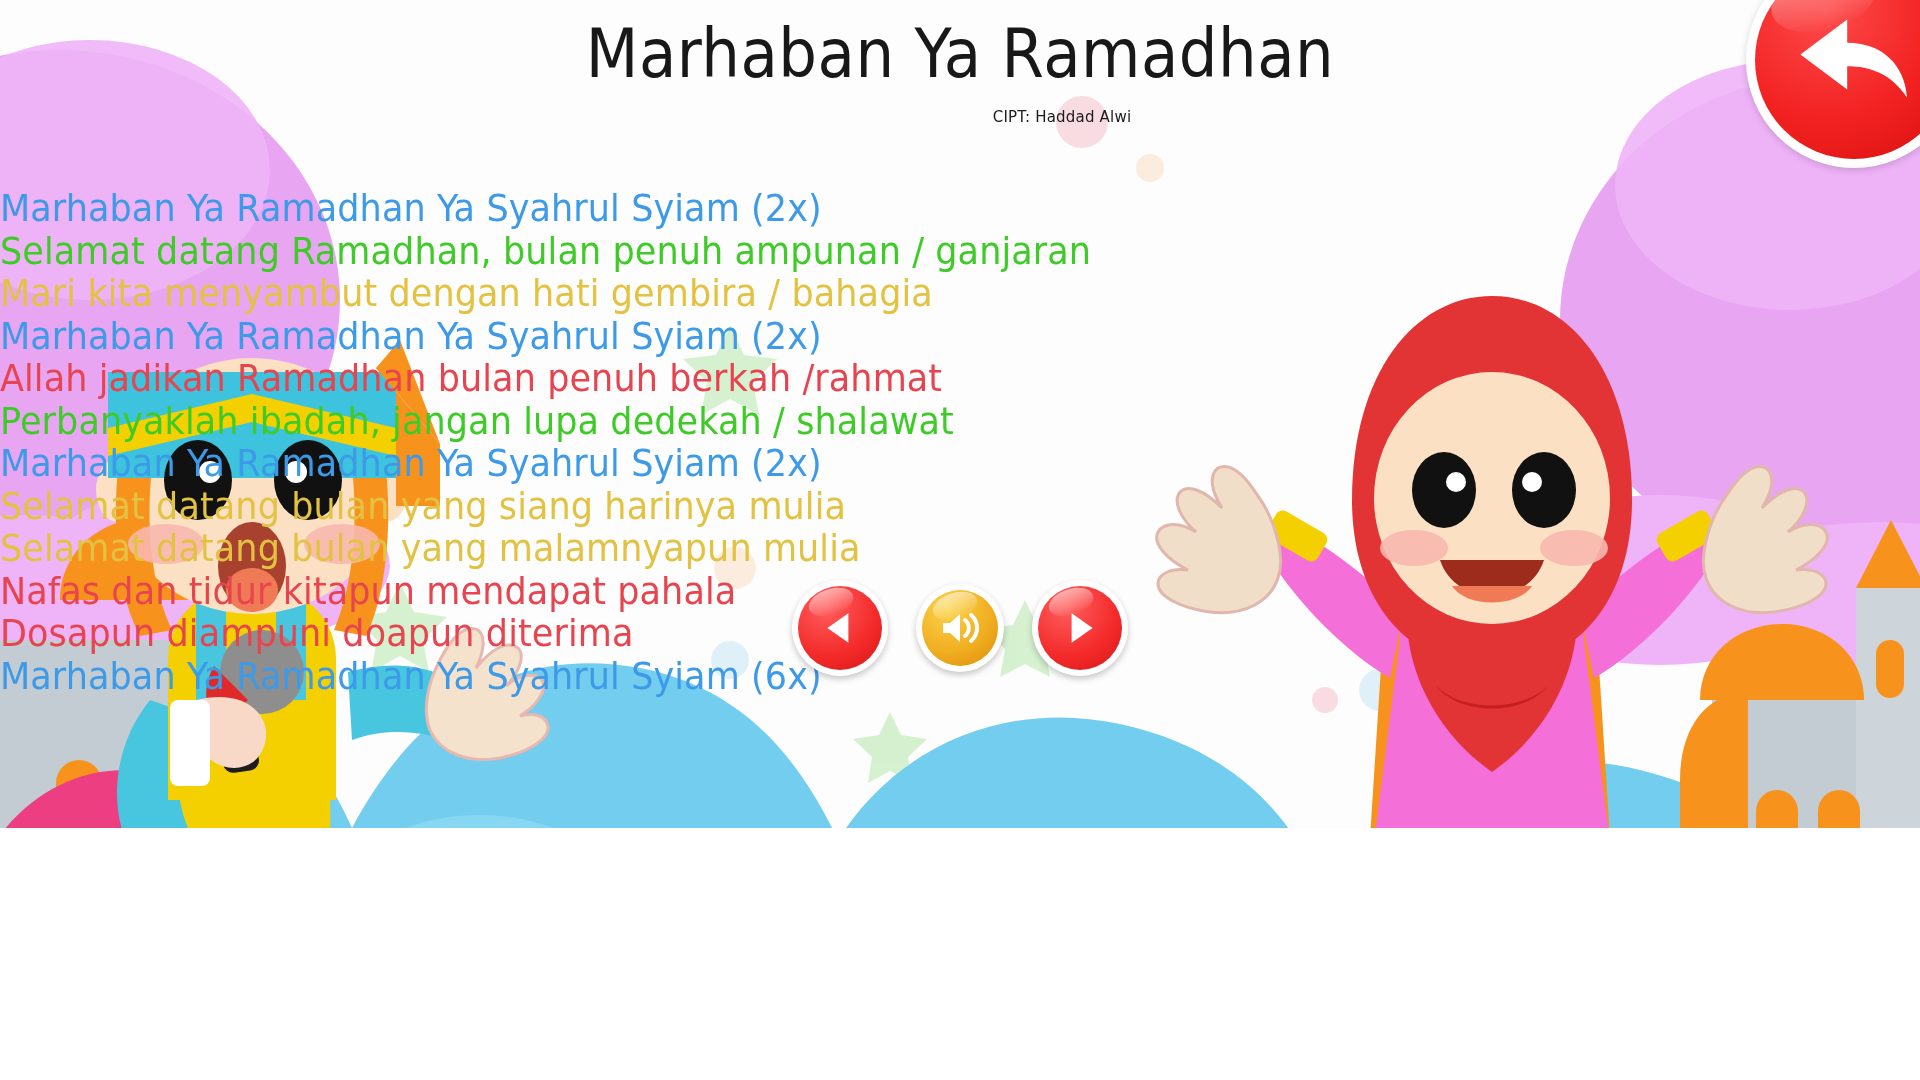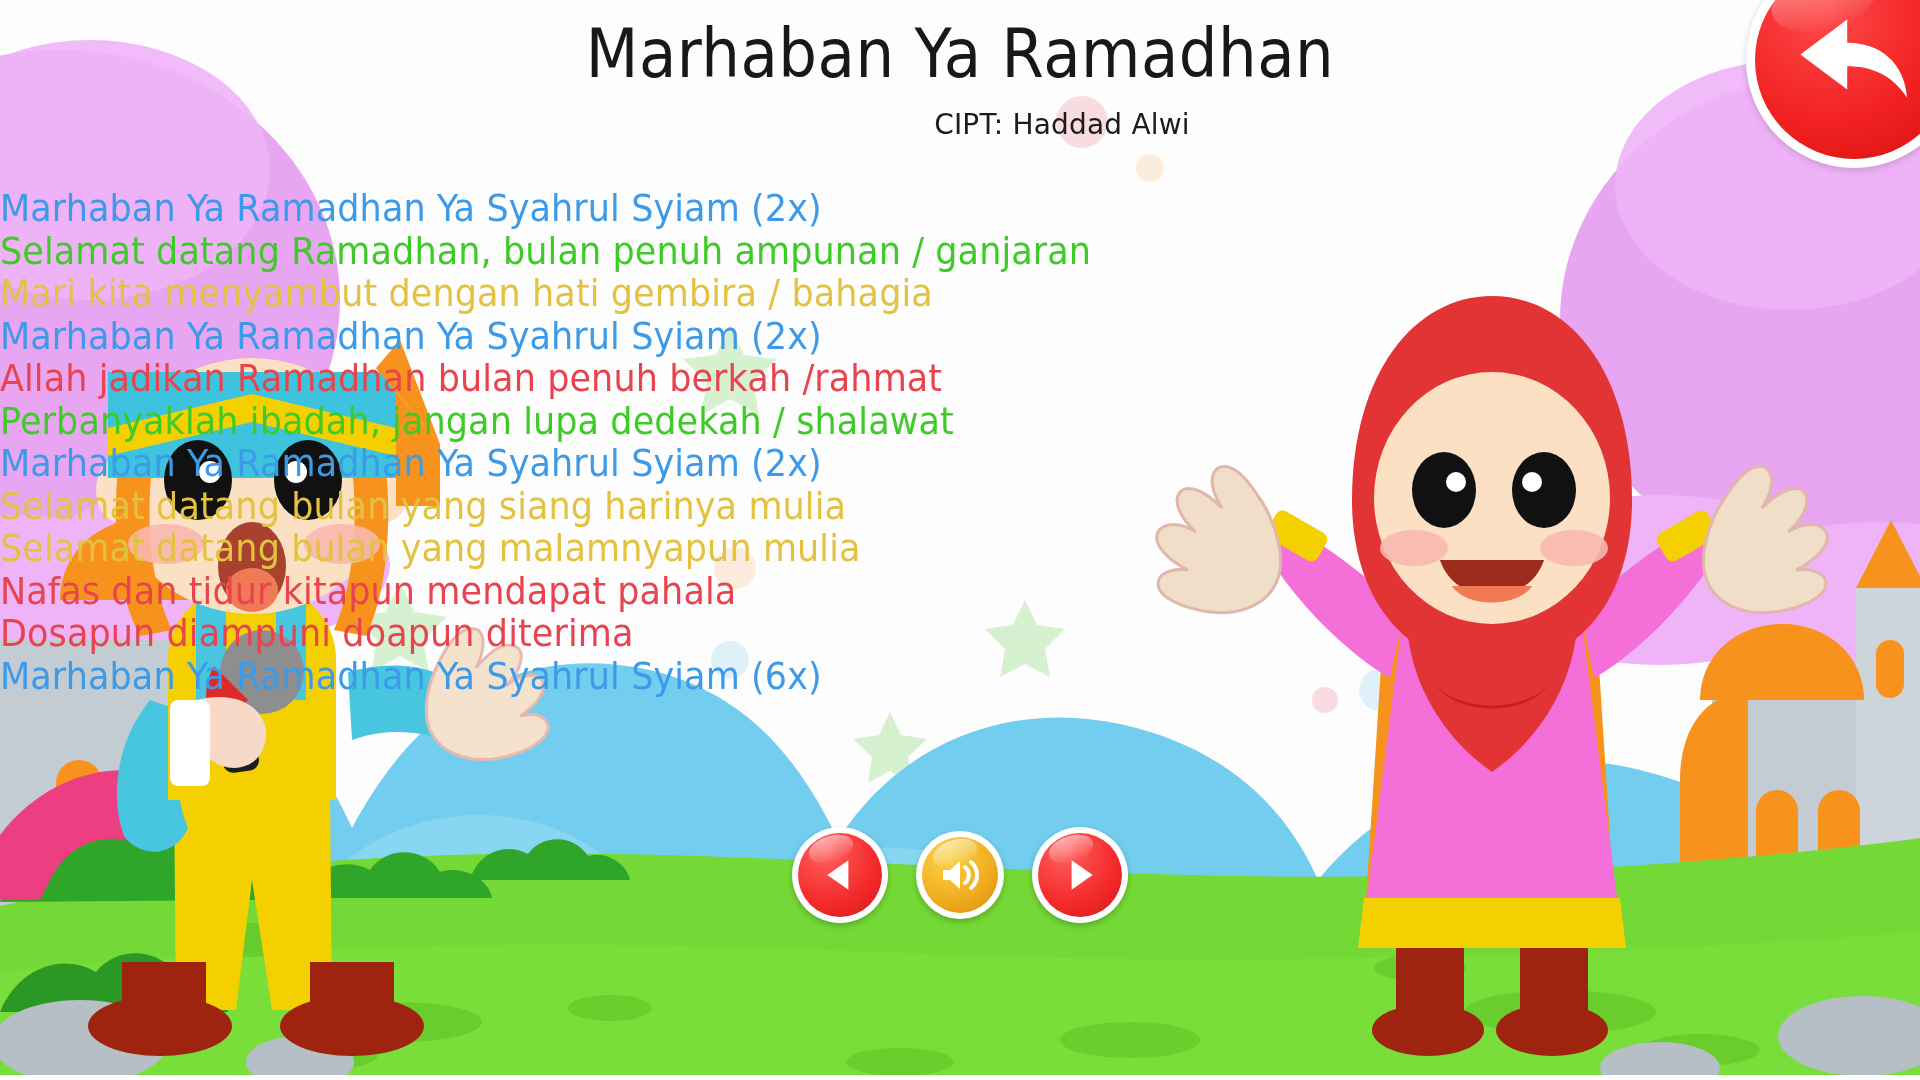--- a/index.html
+++ b/index.html
@@ -1,41 +1,41 @@
 <!DOCTYPE html>
 <html><head>
 <meta charset="utf-8">
 <style>
   * { margin:0; padding:0; box-sizing:border-box; }
   html, body {
     width:1920px; height:1080px; overflow:hidden;
     font-family:"DejaVu Sans", sans-serif;
     background:#ffffff;
   }
-  #app { position:relative; width:1920px; height:1075px; overflow:hidden; background:#fdfdfd; }
+  #app { position:relative; width:1920px; height:828px; overflow:hidden; background:#fdfdfd; }
 
   
   .layer { position:absolute; left:0; top:0; width:1920px; height:1080px; }
   .layer svg { display:block; width:1920px; height:1080px; }
 
   
   .title-block {
     position:absolute; left:0; top:18px; width:1920px;
     text-align:center; z-index:40; pointer-events:none;
   }
   #song-title {
     font-family:"DejaVu Sans", sans-serif;
     font-size:61px; font-weight:400; letter-spacing:.5px;
     color:#181818; line-height:1.05;
     transform:scaleY(1.12); transform-origin:top center;
   }
   #song-credit {
     position:absolute; left:0; top:108px; width:1920px;
     text-align:center; z-index:40;
-    font-size:28px; color:#1c1c1c; letter-spacing:.2px;
+    font-size:15px; color:#1c1c1c; letter-spacing:.2px;
   }
   #song-credit span { display:inline-block; transform:translateX(102px); }
 
   
   #lyrics {
     position:absolute; left:0; top:185px; width:1920px;
     z-index:40; pointer-events:none;
   }
   .lyric-line {
     font-size:35px; line-height:42.5px; font-weight:400;

